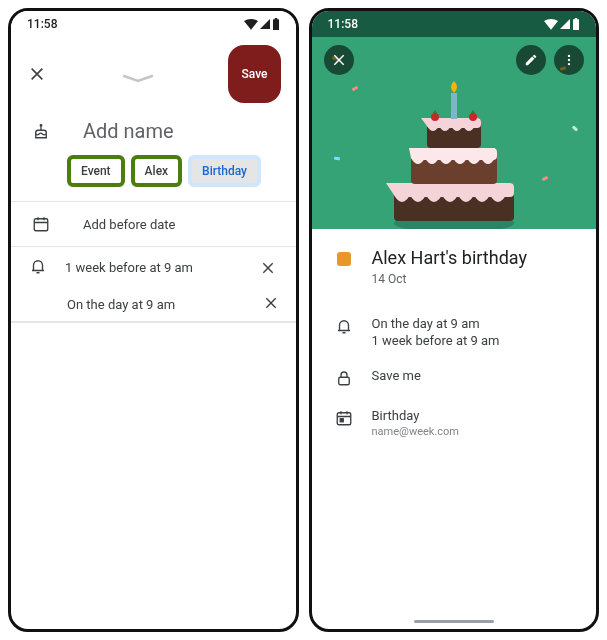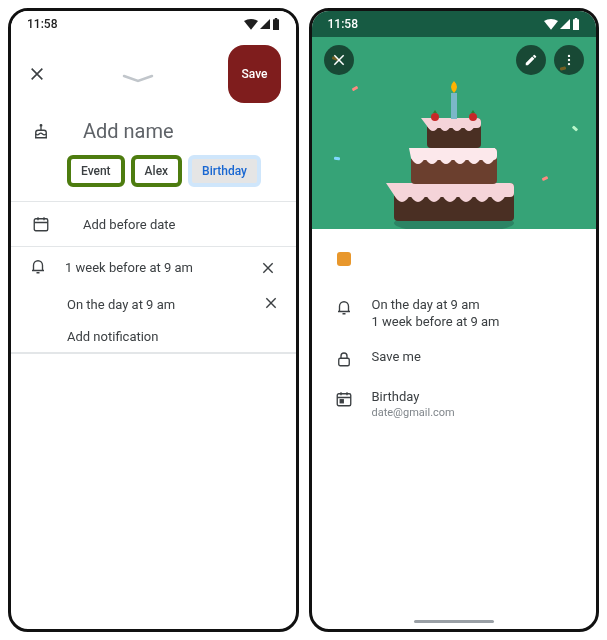--- a/index.html
+++ b/index.html
@@ -189,23 +189,20 @@
         </svg>
     </span>
   </div>
   <div class="sub-row">
     <span class="label">On the day at 9 am</span>
     <span class="remove">
       <svg width="14" height="14" viewBox="0 0 24 24">
           <path stroke="#3c4043" stroke-width="2.4" fill="none" d="M4 4l16 16M20 4L4 20"></path>
         </svg>
     </span>
-  </div>
-  <div class="sub-row">
-    <span>Add notification</span>
   </div>
 
   <div class="divider"></div>
 
 
   <div class="divider"></div>
 </div>
 
 <div class="phone">
   <div class="statusbar dark">
@@ -278,20 +275,24 @@
       <rect x="72" y="30" width="6" height="26" fill="#7bb7c9"></rect>
       <rect x="72" y="30" width="6" height="26" fill="url(#s)"></rect>
       <path d="M75 18 q6 6 0 12 q-6 -6 0 -12z" fill="#ffb300"></path>
     </svg>
   </div>
 
   <div class="content-row" style="padding-top:18px;">
     <span class="icon" style="padding-top:4px">
         <span class="color-sq"></span>
       </span>
+    <div class="lines">
+      <span class="detail-title">Alex Hart's birthday</span>
+      <span class="detail-date">14 Oct</span>
+    </div>
   </div>
 
   <div class="content-rows">
     <div class="content-row">
       <span class="icon">
         <svg width="18" height="18" viewBox="0 0 24 24" fill="none" stroke="#3c4043" stroke-width="1.8">
             <path d="M6 18V11a6 6 0 1112 0v7M4 18h16M10 21h4"></path>
           </svg>
       </span>
       <div class="lines">
@@ -313,20 +314,20 @@
     <div class="content-row">
       <span class="icon">
         <svg width="18" height="18" viewBox="0 0 24 24" fill="none" stroke="#3c4043" stroke-width="1.8">
             <rect x="3" y="5" width="18" height="16" rx="2"></rect>
             <path d="M3 10h18M8 3v4M16 3v4"></path>
             <rect x="7" y="13" width="4" height="4" fill="#3c4043"></rect>
           </svg>
       </span>
       <div class="lines">
         <span>Birthday</span>
-        <span class="sub-text">date@gmail.com</span>
+        <span class="sub-text">name@week.com</span>
       </div>
     </div>
   </div>
 
   <div style="flex:1"></div>
   <div class="home-indicator"></div>
 </div>
 
 </body></html>

